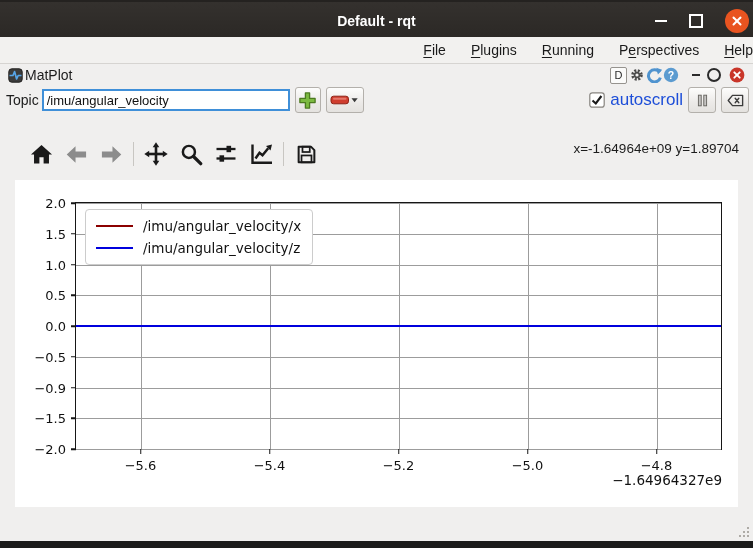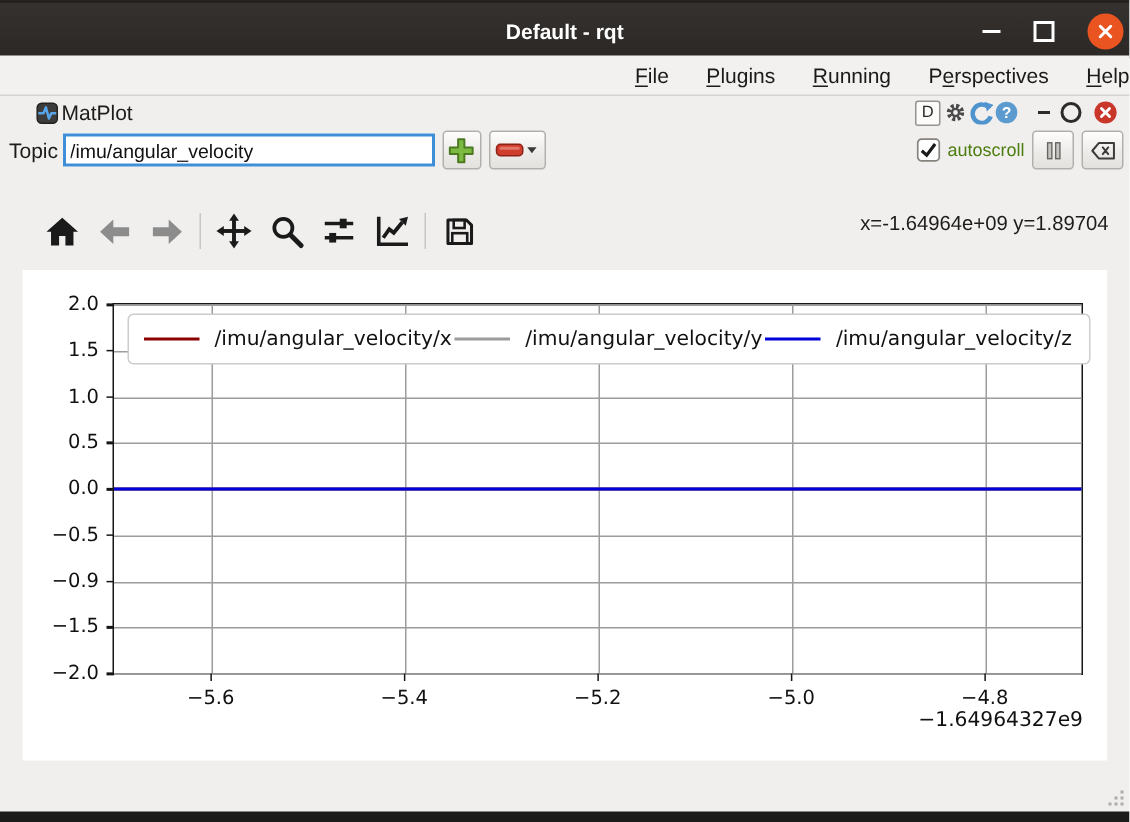--- a/index.html
+++ b/index.html
@@ -18,60 +18,60 @@
   .win-max{width:10px;height:10px;border:2px solid #fff;}
   .win-close{width:24px;height:24px;border-radius:50%;background:#e95420;position:relative;}
   .win-close svg{position:absolute;left:0;top:0;}
   
   .menubar{position:absolute;top:37px;left:0;right:0;height:26px;background:#f2f1ef;
     border-bottom:1px solid #d6d4d1;display:flex;align-items:center;padding-left:10px;gap:25px;
     font-size:14px;color:#1a1a1a;justify-content:flex-end;}
   .menu-item{cursor:default;}
   .mnemonic{text-decoration:underline;text-underline-offset:2px;}
   
-  .dock-header{position:absolute;top:64px;left:16px;right:0;height:22px;display:flex;align-items:center;padding:0 8px;}
+  .dock-header{position:absolute;top:64px;left:0;right:0;height:22px;display:flex;align-items:center;padding:0 8px;}
   .dock-title{display:flex;align-items:center;gap:2px;font-size:14px;color:#1c1c1c;}
   .dock-btns{margin-left:auto;display:flex;align-items:center;}
   .d-box{width:15px;height:15px;border:1px solid #96938e;background:#fbfbfa;border-radius:2px;
     font-size:11px;color:#2b2b2b;display:flex;align-items:center;justify-content:center;margin-right:2px;}
   .dock-ico{width:16px;height:16px;margin-right:1px;}
   .dock-dash{width:8px;height:2px;background:#2b2b2b;margin:0 7px 0 12px;}
   .dock-circle{width:10px;height:10px;border:2px solid #2b2b2b;border-radius:50%;margin-right:8px;}
   
   .topic-row{position:absolute;top:86px;left:0;right:0;height:28px;display:flex;align-items:center;padding-left:6px;}
   .topic-label{font-size:14px;color:#1c1c1c;margin-right:3px;}
   .topic-input{width:238px;height:18px;border:2px solid #3f8fd8;border-radius:0;background:#fff;
     font-size:13px;font-family:"Liberation Sans",sans-serif;color:#111;padding:0 3px;outline:none;}
   .qt-btn{background:linear-gradient(#fdfdfc,#eceae8 60%,#e4e2df);border:1px solid #b3b0ab;
     border-radius:3px;display:flex;align-items:center;justify-content:center;margin-left:5px;}
   .btn-plus{width:24px;height:24px;}
   .btn-minus{width:36px;height:24px;}
   .autoscroll-cluster{position:absolute;right:4px;top:86px;height:28px;display:flex;align-items:center;}
   .checkbox{width:16px;height:16px;margin-right:5px;}
-  .autoscroll-label{font-size:12px;color:#4d7c0f;}
+  .autoscroll-label{font-size:17px;color:#1d4ed8;}
   .btn-sq{width:26px;height:24px;}
   
   .toolbar{position:absolute;top:141px;left:28px;display:flex;align-items:center;gap:9px;}
   .tool-btn{width:26px;height:26px;display:flex;align-items:center;justify-content:center;}
   .tool-sep{width:1px;height:24px;background:#c8c6c2;}
   .coords{position:absolute;top:141px;right:14px;font-size:13.5px;color:#1c1c1c;}
   
   .figure{position:absolute;left:15px;top:180px;width:723px;height:327px;background:#ffffff;}
   .axes{position:absolute;left:60px;top:22px;width:645px;height:246px;border:1.5px solid #161616;background:#fff;}
   .grid-v{position:absolute;top:0;bottom:0;width:1px;background:#9c9c9c;}
   .grid-h{position:absolute;left:0;right:0;height:1px;background:#9c9c9c;}
   .tick-x{position:absolute;top:100%;width:1.5px;height:5px;background:#161616;transform:translateX(-50%);}
   .tick-y{position:absolute;right:100%;height:1.5px;width:5px;background:#161616;transform:translateY(-50%);}
   .xlab{position:absolute;top:calc(100% + 9px);transform:translateX(-50%);
     font-family:"DejaVu Sans",sans-serif;font-size:13px;color:#111;white-space:nowrap;}
   .ylab{position:absolute;right:calc(100% + 10px);transform:translateY(-50%);
     font-family:"DejaVu Sans",sans-serif;font-size:13px;color:#111;white-space:nowrap;}
   .series-line{position:absolute;left:0;right:0;height:2px;transform:translateY(-50%);}
   .legend{position:absolute;left:9px;top:6px;background:#fff;border:1px solid #cccccc;border-radius:4px;
-    padding:6px 11px 6px 10px;display:flex;flex-direction:row;gap:2px;}
+    padding:6px 11px 6px 10px;display:flex;flex-direction:column;gap:2px;}
   .legend-row{display:flex;align-items:center;gap:10px;height:20px;}
   .legend-sample{width:37px;height:2px;}
   .legend-text{font-family:"DejaVu Sans",sans-serif;font-size:13.5px;color:#111;white-space:nowrap;}
   .offset-text{position:absolute;top:292px;right:16px;font-family:"DejaVu Sans",sans-serif;
     font-size:13.5px;color:#111;}
   
   .bottom-strip{position:absolute;left:0;right:0;bottom:0;height:7px;background:#1b1b1a;}
   .size-grip{position:absolute;right:2px;bottom:9px;}
 </style>
 </head>
@@ -250,24 +250,20 @@
       <div class="grid-v" style="left: 50%;"></div>
       <div class="grid-v" style="left: 30%;"></div>
       <div class="grid-v" style="left: 10%;"></div>
     <div class="series-line" style="top: 50%; background: rgb(139, 0, 0);"></div>
       <div class="series-line" style="top: 50%; background: rgb(155, 155, 155);"></div>
       <div class="series-line" style="top: 50%; background: rgb(0, 0, 221);"></div>
       <div class="legend">
         <div class="legend-row">
           <div class="legend-sample" style="background: rgb(139, 0, 0);"></div>
           <div class="legend-text">/imu/angular_velocity/x</div>
-        </div>
-        <div class="legend-row">
-          <div class="legend-sample" style="background: rgb(155, 155, 155);"></div>
-          <div class="legend-text">/imu/angular_velocity/y</div>
         </div>
         <div class="legend-row">
           <div class="legend-sample" style="background: rgb(0, 0, 221);"></div>
           <div class="legend-text">/imu/angular_velocity/z</div>
         </div>
       </div>
   <div class="tick-x" style="left: 10%;"></div>
       <div class="xlab" style="left: 10%;">−5.6</div>
       <div class="tick-x" style="left: 30%;"></div>
       <div class="xlab" style="left: 30%;">−5.4</div>

